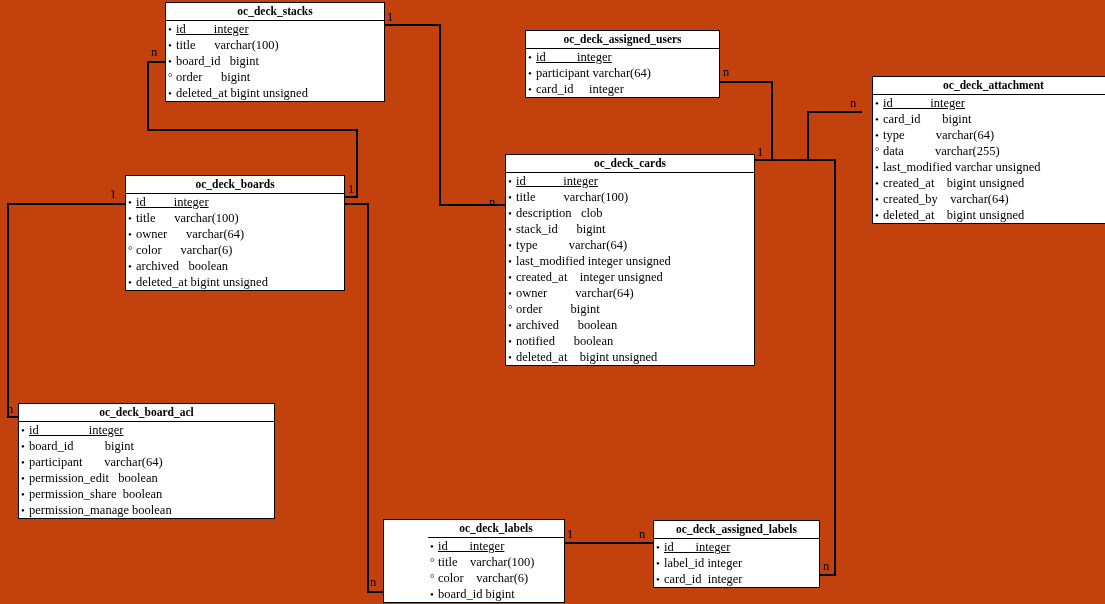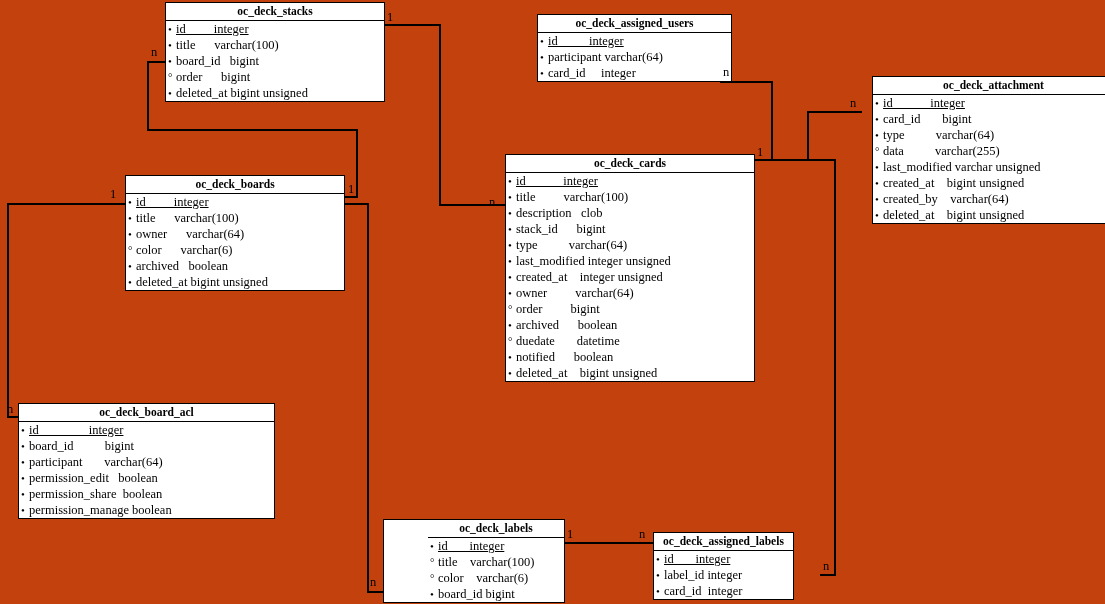--- a/index.html
+++ b/index.html
@@ -77,21 +77,21 @@
       <polyline points="565,543 653,543" fill="none" stroke="#000000" stroke-width="2"></polyline>
     </svg>
 <div class="table-box" style="left: 165px; top: 2px; width: 220px;">
       <div class="table-header">oc_deck_stacks</div>
       <div class="table-row"><span class="bullet">•</span><span class="coltext pk">id         integer</span></div>
       <div class="table-row"><span class="bullet">•</span><span class="coltext">title      varchar(100)</span></div>
       <div class="table-row"><span class="bullet">•</span><span class="coltext">board_id   bigint</span></div>
       <div class="table-row"><span class="bullet">°</span><span class="coltext">order      bigint</span></div>
       <div class="table-row"><span class="bullet">•</span><span class="coltext">deleted_at bigint unsigned</span></div>
     </div>
-    <div class="table-box" style="left: 525px; top: 14px; width: 195px; margin-left: 12px;">
+    <div class="table-box" style="left: 525px; top: 30px; width: 195px;">
       <div class="table-header">oc_deck_assigned_users</div>
       <div class="table-row"><span class="bullet">•</span><span class="coltext pk">id          integer</span></div>
       <div class="table-row"><span class="bullet">•</span><span class="coltext">participant varchar(64)</span></div>
       <div class="table-row"><span class="bullet">•</span><span class="coltext">card_id     integer</span></div>
     </div>
     <div class="table-box" style="left: 872px; top: 76px; width: 243px;">
       <div class="table-header">oc_deck_attachment</div>
       <div class="table-row"><span class="bullet">•</span><span class="coltext pk">id            integer</span></div>
       <div class="table-row"><span class="bullet">•</span><span class="coltext">card_id       bigint</span></div>
       <div class="table-row"><span class="bullet">•</span><span class="coltext">type          varchar(64)</span></div>
@@ -106,21 +106,20 @@
       <div class="table-row"><span class="bullet">•</span><span class="coltext pk">id            integer</span></div>
       <div class="table-row"><span class="bullet">•</span><span class="coltext">title         varchar(100)</span></div>
       <div class="table-row"><span class="bullet">•</span><span class="coltext">description   clob</span></div>
       <div class="table-row"><span class="bullet">•</span><span class="coltext">stack_id      bigint</span></div>
       <div class="table-row"><span class="bullet">•</span><span class="coltext">type          varchar(64)</span></div>
       <div class="table-row"><span class="bullet">•</span><span class="coltext">last_modified integer unsigned</span></div>
       <div class="table-row"><span class="bullet">•</span><span class="coltext">created_at    integer unsigned</span></div>
       <div class="table-row"><span class="bullet">•</span><span class="coltext">owner         varchar(64)</span></div>
       <div class="table-row"><span class="bullet">°</span><span class="coltext">order         bigint</span></div>
       <div class="table-row"><span class="bullet">•</span><span class="coltext">archived      boolean</span></div>
-      <div class="table-row"><span class="bullet">°</span><span class="coltext">duedate       datetime</span></div>
       <div class="table-row"><span class="bullet">•</span><span class="coltext">notified      boolean</span></div>
       <div class="table-row"><span class="bullet">•</span><span class="coltext">deleted_at    bigint unsigned</span></div>
     </div>
     <div class="table-box" style="left: 125px; top: 175px; width: 220px;">
       <div class="table-header">oc_deck_boards</div>
       <div class="table-row"><span class="bullet">•</span><span class="coltext pk">id         integer</span></div>
       <div class="table-row"><span class="bullet">•</span><span class="coltext">title      varchar(100)</span></div>
       <div class="table-row"><span class="bullet">•</span><span class="coltext">owner      varchar(64)</span></div>
       <div class="table-row"><span class="bullet">°</span><span class="coltext">color      varchar(6)</span></div>
       <div class="table-row"><span class="bullet">•</span><span class="coltext">archived   boolean</span></div>
@@ -135,21 +134,21 @@
       <div class="table-row"><span class="bullet">•</span><span class="coltext">permission_share  boolean</span></div>
       <div class="table-row"><span class="bullet">•</span><span class="coltext">permission_manage boolean</span></div>
     </div>
     <div class="table-box" style="left: 383px; top: 519px; width: 182px; padding-left: 44px;">
       <div class="table-header">oc_deck_labels</div>
       <div class="table-row"><span class="bullet">•</span><span class="coltext pk">id       integer</span></div>
       <div class="table-row"><span class="bullet">°</span><span class="coltext">title    varchar(100)</span></div>
       <div class="table-row"><span class="bullet">°</span><span class="coltext">color    varchar(6)</span></div>
       <div class="table-row"><span class="bullet">•</span><span class="coltext">board_id bigint</span></div>
     </div>
-    <div class="table-box" style="left: 653px; top: 532px; width: 141px;">
+    <div class="table-box" style="left: 653px; top: 520px; width: 167px;">
       <div class="table-header">oc_deck_assigned_labels</div>
       <div class="table-row"><span class="bullet">•</span><span class="coltext pk">id       integer</span></div>
       <div class="table-row"><span class="bullet">•</span><span class="coltext">label_id integer</span></div>
       <div class="table-row"><span class="bullet">•</span><span class="coltext">card_id  integer</span></div>
     </div>
     <span class="card-label" style="left: 387px; top: 11px;">1</span>
     <span class="card-label" style="left: 489px; top: 196px;">n</span>
     <span class="card-label" style="left: 151px; top: 46px;">n</span>
     <span class="card-label" style="left: 348px; top: 183px;">1</span>
     <span class="card-label" style="left: 110px; top: 188px;">1</span>

